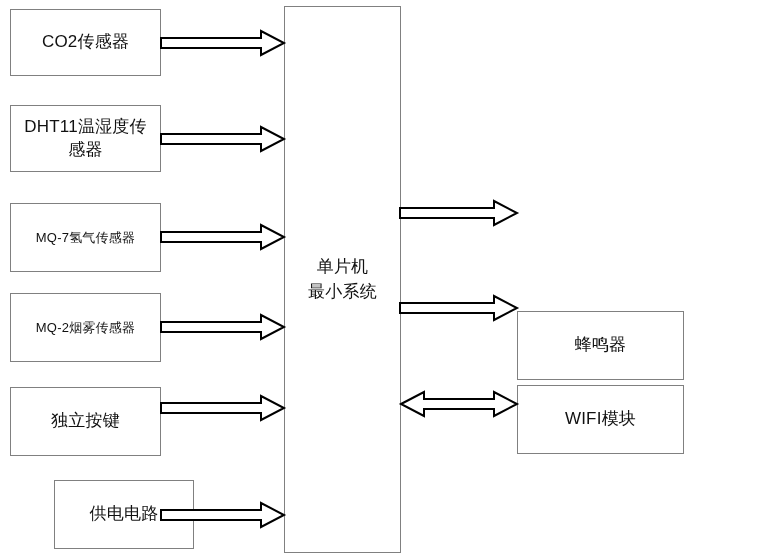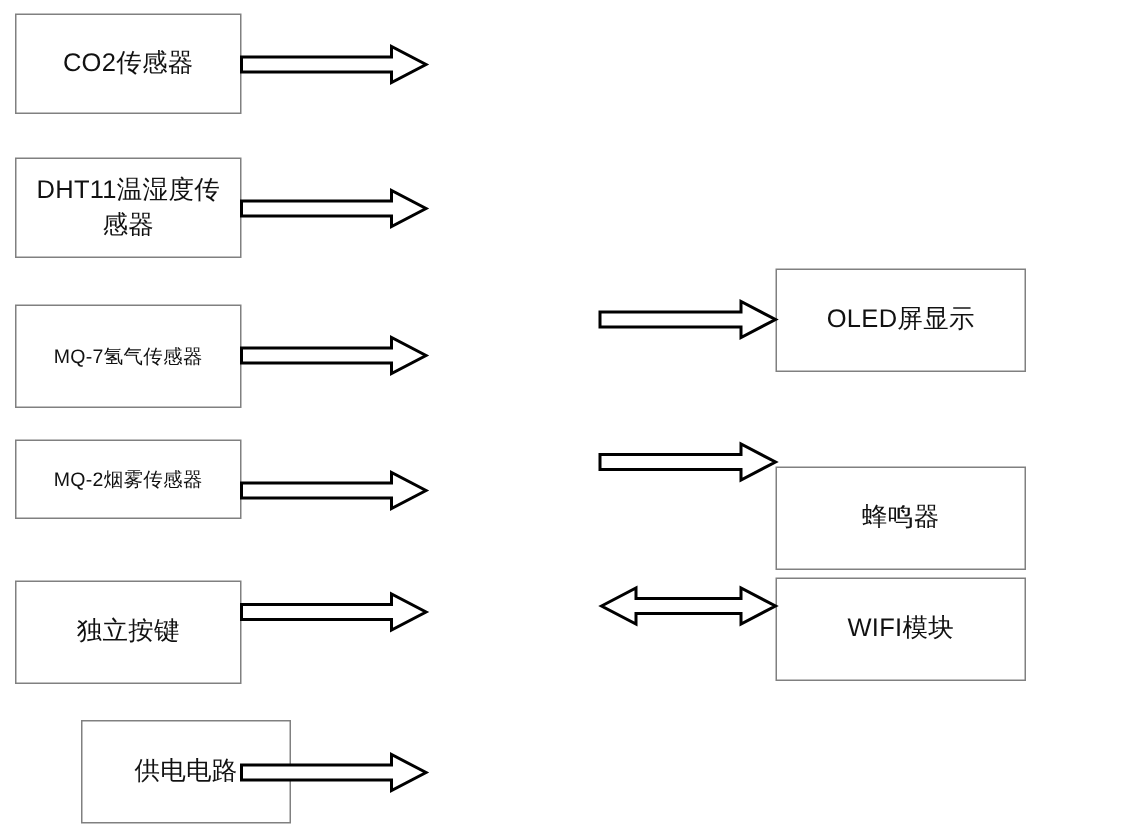--- a/index.html
+++ b/index.html
@@ -63,36 +63,37 @@
 
   <div class="node" style="left:10px; top:105px; width:151px; height:67px;">
     <span class="node-label">DHT11温湿度传
 感器</span>
   </div>
 
   <div class="node tight" style="left:10px; top:203px; width:151px; height:69px;">
     <span class="node-label">MQ-7氢气传感器</span>
   </div>
 
-  <div class="node tight" style="left:10px; top:293px; width:151px; height:53px;">
+  <div class="node tight" style="left:10px; top:293px; width:151px; height:69px;">
     <span class="node-label">MQ-2烟雾传感器</span>
   </div>
 
   <div class="node" style="left:10px; top:387px; width:151px; height:69px;">
     <span class="node-label">独立按键</span>
   </div>
 
   <div class="node" style="left:10px; top:480px; width:140px; height:69px;margin-left:44px;">
     <span class="node-label">供电电路</span>
   </div>
 
+  <div class="node mcu" style="left:284px; top:6px; width:117px; height:547px;">
+    <span class="node-label">单片机
+最小系统</span>
+  </div>
 
-  <div class="node" style="left:517px; top:179px; width:167px; height:69px;">
-    <span class="node-label">OLED屏显示</span>
-  </div>
 
   <div class="node" style="left:517px; top:274px; width:167px; height:69px;margin-top:37px;">
     <span class="node-label">蜂鸣器</span>
   </div>
 
   <div class="node" style="left:517px; top:369px; width:167px; height:69px;margin-top:16px;">
     <span class="node-label">WIFI模块</span>
   </div>
 
   <div class="arrow" style="left:161px; top:30px; width:124px; height:26px;">

